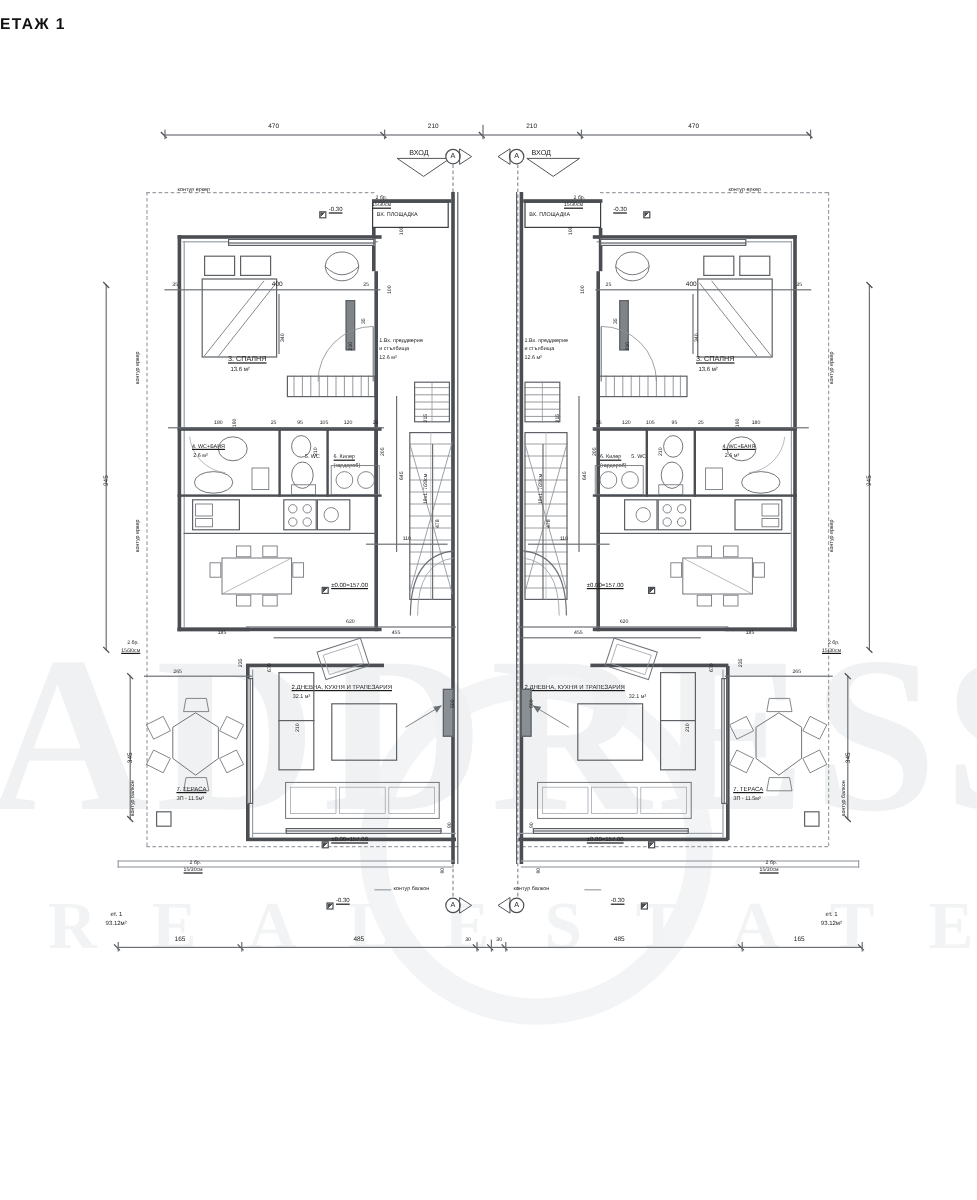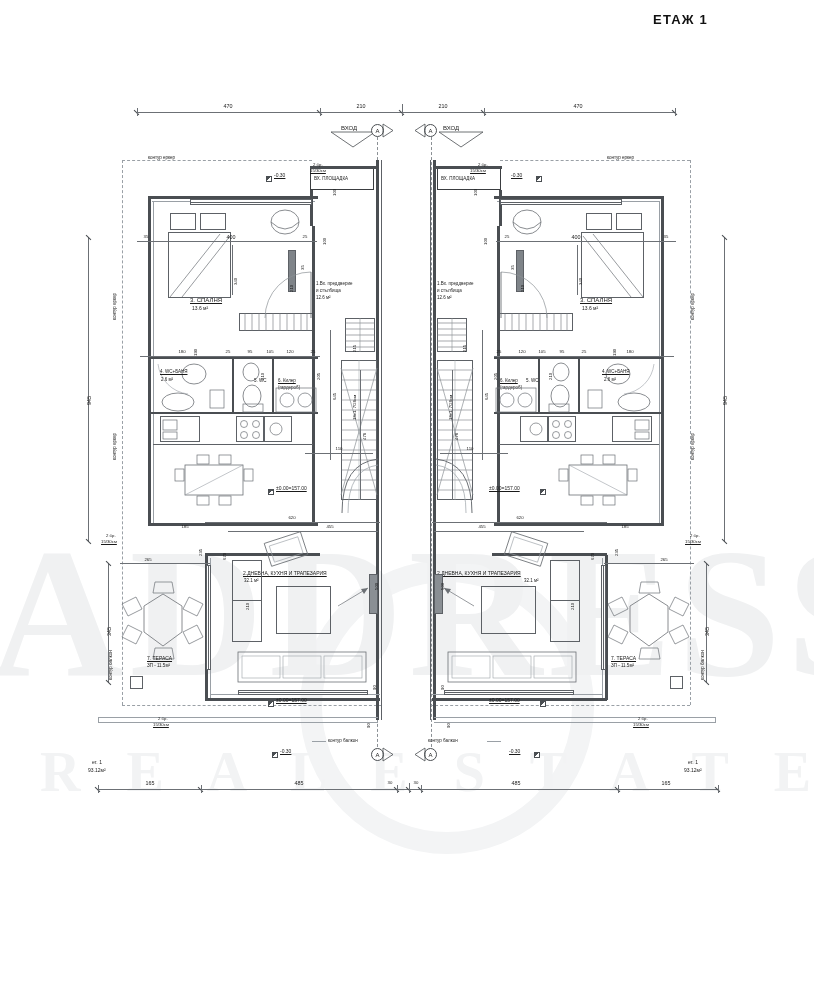--- a/index.html
+++ b/index.html
@@ -27,21 +27,21 @@
     color:#f2f3f4;white-space:nowrap;
     font-family:"Liberation Serif","DejaVu Serif",serif;
   }
   .wm-ring{
     position:absolute;left:300px;top:560px;width:250px;height:250px;
     border:22px solid #f3f4f5;border-radius:50%;
   }
 
   
   #title{
-    position:absolute;top:12px;left:0;width:708px;text-align:right;
+    position:absolute;top:12px;left:0;width:708px;text-align:left;
     font-size:13px;font-weight:700;letter-spacing:1.2px;color:#111;
   }
 
   
   .ln{position:absolute;background:#5d6166;}
   .h{height:1px;}
   .v{width:1px;}
   .lt{background:#9aa0a6;}
   .dash-h{
     position:absolute;height:0;border-top:1px dashed #9aa0a6;

